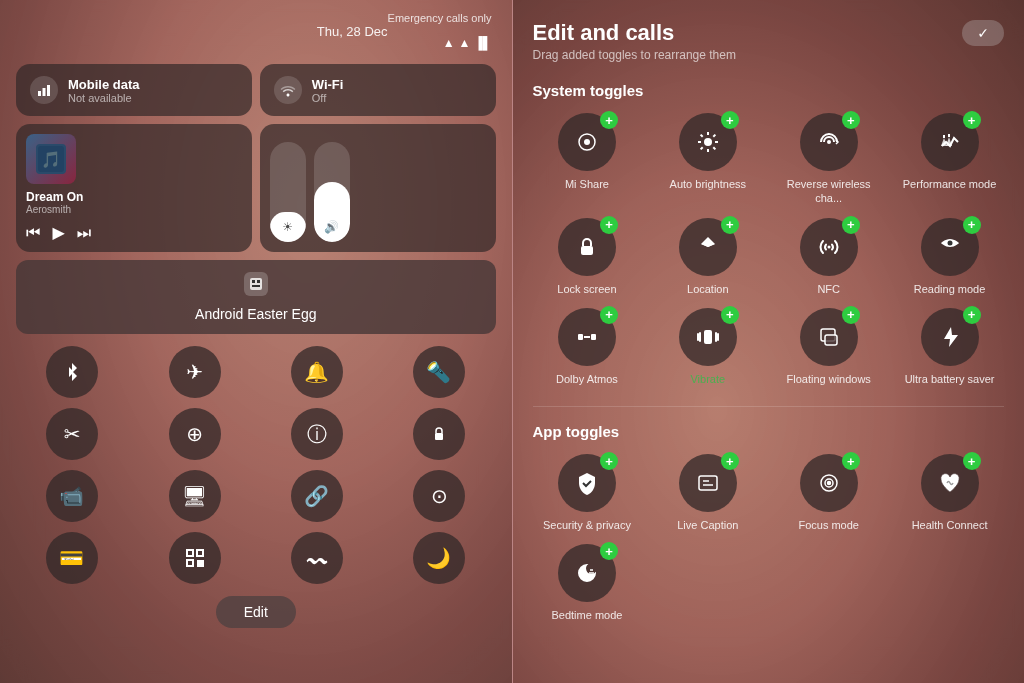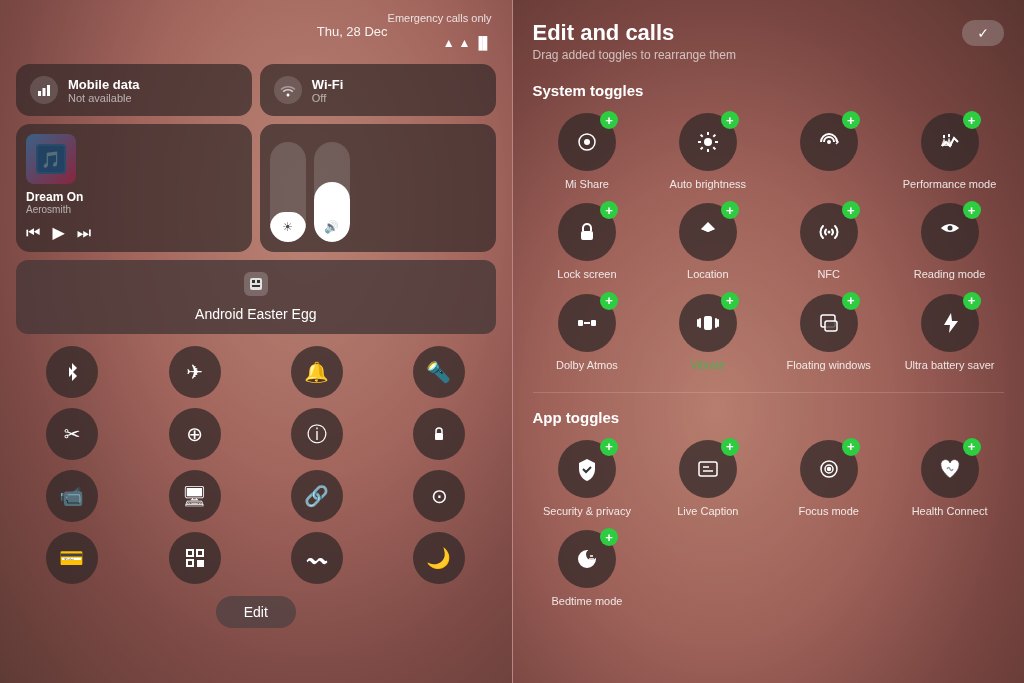--- a/index.html
+++ b/index.html
@@ -613,20 +613,21 @@
         <div class="toggle-tile">
           <div class="toggle-tile-circle">
             <svg width="24" height="24" viewBox="0 0 24 24" fill="white">
               <path d="M7 12c0-2.76 2.24-5 5-5s5 2.24 5 5" fill="none" stroke="white" stroke-width="2"></path>
               <path d="M4 12C4 7.58 7.58 4 12 4s8 3.58 8 8" fill="none" stroke="white" stroke-width="2"></path>
               <circle cx="12" cy="12" r="2"></circle>
               <path d="M19 10l2 2-2 2" fill="none" stroke="white" stroke-width="1.5"></path>
             </svg>
             <div class="add-badge">+</div>
           </div>
+          <span class="toggle-tile-label">Reverse wireless cha...</span>
         </div>
 
         <div class="toggle-tile">
           <div class="toggle-tile-circle">
             <svg width="24" height="24" viewBox="0 0 24 24" fill="white">
               <path d="M4 16l4-4 4 4 4-8 4 4" fill="none" stroke="white" stroke-width="2"></path>
               <line x1="6" y1="8" x2="6" y2="5" stroke="white" stroke-width="2"></line>
               <line x1="11" y1="7" x2="11" y2="4" stroke="white" stroke-width="2"></line>
               <polygon points="3,16 6,8 9,16" fill="white" opacity="0.8"></polygon>
               <polygon points="8,16 11,7 14,16" fill="white" opacity="0.8"></polygon>

